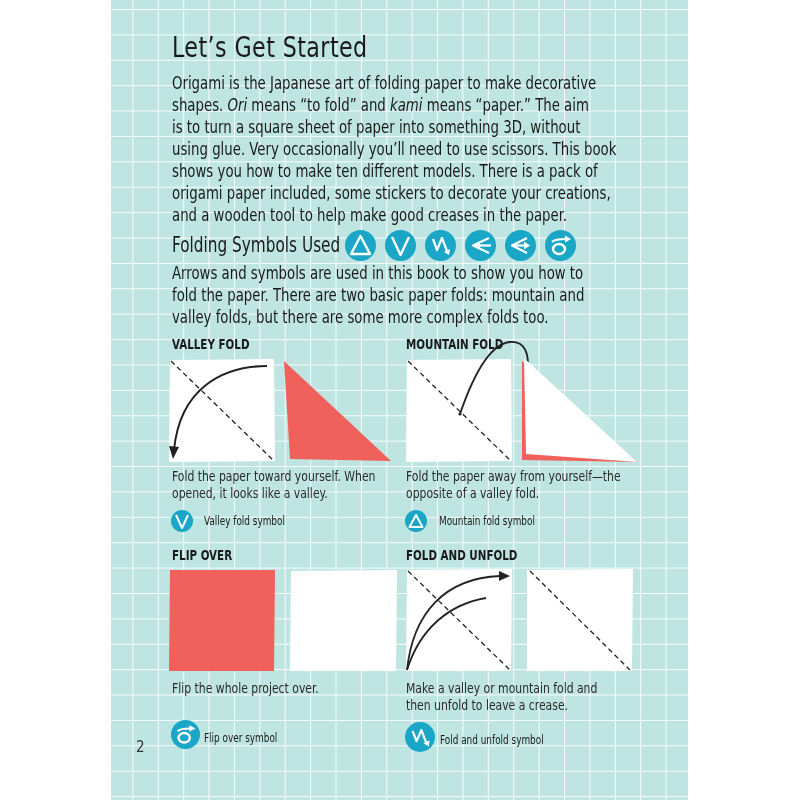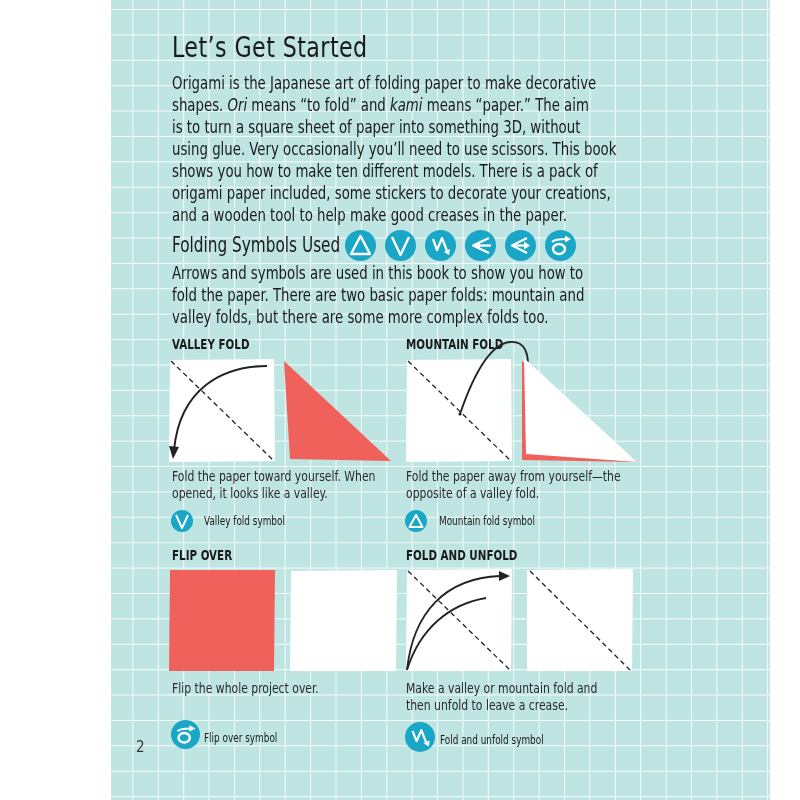--- a/index.html
+++ b/index.html
@@ -1,18 +1,18 @@
 <!DOCTYPE html>
 <html><head>
 <meta charset="utf-8">
 <style>
   html, body { margin:0; padding:0; }
   body { width:800px; height:800px; background:#ffffff; position:relative; overflow:hidden;
          font-family:"DejaVu Sans Condensed","DejaVu Sans", sans-serif; color:#1a1a1a; }
-  .page { position:absolute; left:111px; top:0; width:659px; height:800px;
+  .page { position:absolute; left:111px; top:0; width:577px; height:800px;
           background-color:#bfe5e3;
           background-image:
             linear-gradient(to right, rgba(255,255,255,0.85) 1px, transparent 1px),
             linear-gradient(to bottom, rgba(255,255,255,0.85) 1px, transparent 1px);
           background-size:25.4px 25.4px;
           background-position:-4px 9px; }
   .abs { position:absolute; }
   .title { left:61px; top:30px; font-size:29px; letter-spacing:0.5px; font-weight:normal;
            transform:scaleX(0.85); transform-origin:left top; white-space:nowrap; }
   .para { left:61px; font-size:17.2px; line-height:22px; width:560px;

